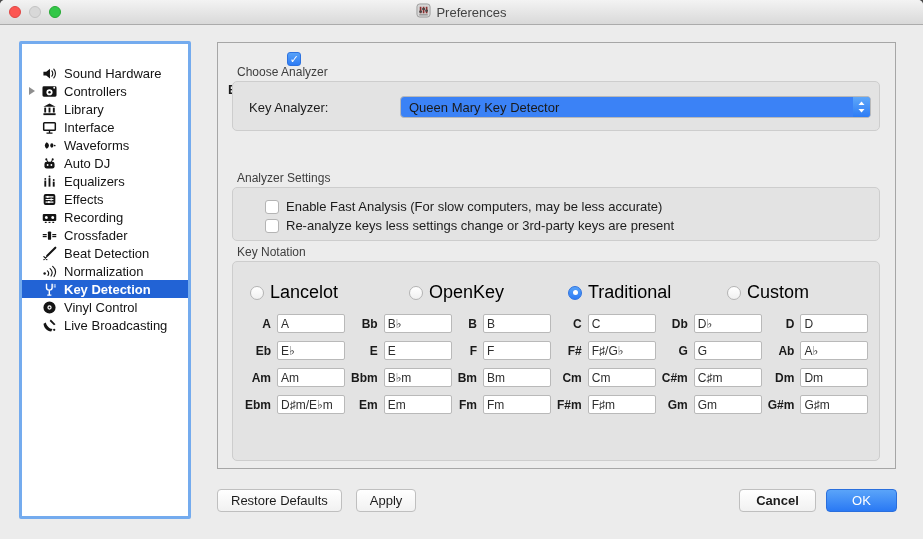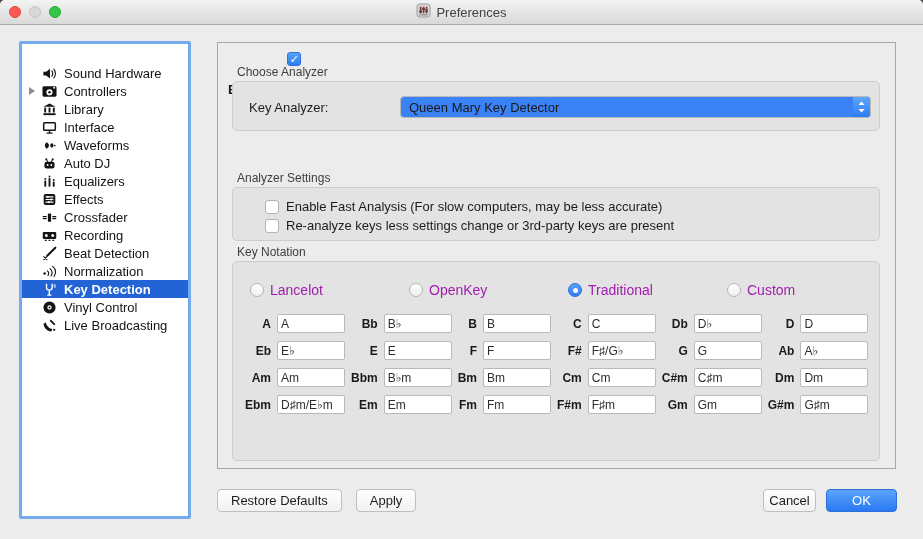--- a/index.html
+++ b/index.html
@@ -78,21 +78,21 @@
   .lbl-notation { top:202px; }
   .radio-row { position:absolute; left:17px; top:20px; display:grid; grid-template-columns:repeat(4,159px); }
   .radio-item { display:flex; align-items:center; gap:6px; }
   .radio {
     width:14px; height:14px; border-radius:50%; box-sizing:border-box;
     background:linear-gradient(#ffffff,#f0f0f0); border:1px solid #b4b4b4;
     display:flex; align-items:center; justify-content:center; flex:0 0 14px;
   }
   .radio.on { background:linear-gradient(#58a2f8,#2e7cf5); border:1px solid #2d72e0; }
   .radio.on::after { content:""; width:5px; height:5px; border-radius:50%; background:#fff; }
-  .radio-item .rlabel { font-size:14px; color:#a21caf; }
+  .radio-item .rlabel { font-size:18px; color:#000000; }
   .key-grid {
     position:absolute; left:0; right:0; top:48px; padding:0 12px;
     display:grid; grid-template-columns:repeat(6, max-content 68px);
     justify-content:space-between; column-gap:6px; grid-auto-rows:27px; align-items:center;
   }
   .key-label { font-size:12px; font-weight:600; color:#1a1a1a; justify-self:end; }
   .key-input {
     width:68px; height:19px; box-sizing:border-box; background:#fff;
     border:1px solid #b9b9b9; border-radius:2px; font-size:12px; color:#2e2e2e;
     padding:0 3px; font-family:"Liberation Sans","DejaVu Sans",sans-serif; outline:none;
@@ -103,21 +103,21 @@
   .btn {
     height:23px; padding:0 13px; box-sizing:border-box; border-radius:4px;
     background:linear-gradient(#ffffff,#f1f1f1); border:1px solid #bfbfbf;
     font-size:13px; color:#1c1c1c; display:flex; align-items:center; justify-content:center; cursor:default;
     font-family:inherit;
   }
   .btn.primary {
     background:linear-gradient(#5aa4f9,#2a79f4); border:1px solid #2a6fdd; color:#ffffff;
     width:71px;
   }
-  .btn.cancel { width:53px; }
+  .btn.cancel { width:77px;font-weight:bold; }
   .gap14 { width:14px; } .gap10 { width:10px; } .spacer { flex:1; }
 </style>
 </head>
 <body>
 
 <div class="window">
 
   <div class="titlebar">
     <div class="traffic">
       <span class="tl close"></span>
@@ -236,38 +236,38 @@
             <rect x="9" y="7" width="1.8" height="2" fill="#fff"></rect>
             <rect x="6.4" y="9.8" width="1.8" height="2" fill="#fff"></rect>
           </svg>
         </span>
         <span>Effects</span>
       </div>
       <div class="side-item">
         <span class="disc"></span>
         <span class="sicon">
           <svg viewBox="0 0 16 16" fill="currentColor">
+            <path fill-rule="evenodd" d="M2 4.2h12a1.2 1.2 0 0 1 1.2 1.2v5.2A1.2 1.2 0 0 1 14 11.8H2A1.2 1.2 0 0 1 .8 10.6V5.4A1.2 1.2 0 0 1 2 4.2zm2.6 5.4a1.6 1.6 0 1 0 0-3.2 1.6 1.6 0 0 0 0 3.2zm6.8 0a1.6 1.6 0 1 0 0-3.2 1.6 1.6 0 0 0 0 3.2z"></path>
+            <path d="M3 13.2h2M7 13.2h2M11 13.2h2" stroke="currentColor" stroke-width="1.2"></path>
+          </svg>
+        </span>
+        <span>Recording</span>
+      </div>
+      <div class="side-item">
+        <span class="disc"></span>
+        <span class="sicon">
+          <svg viewBox="0 0 16 16" fill="currentColor">
             <rect x="0.8" y="6.4" width="4.2" height="1.3"></rect>
             <rect x="0.8" y="8.5" width="4.2" height="1.3"></rect>
             <rect x="11" y="6.4" width="4.2" height="1.3"></rect>
             <rect x="11" y="8.5" width="4.2" height="1.3"></rect>
             <rect x="6.3" y="3.6" width="3.4" height="9" rx="1"></rect>
           </svg>
         </span>
         <span>Crossfader</span>
-      </div>
-      <div class="side-item">
-        <span class="disc"></span>
-        <span class="sicon">
-          <svg viewBox="0 0 16 16" fill="currentColor">
-            <path fill-rule="evenodd" d="M2 4.2h12a1.2 1.2 0 0 1 1.2 1.2v5.2A1.2 1.2 0 0 1 14 11.8H2A1.2 1.2 0 0 1 .8 10.6V5.4A1.2 1.2 0 0 1 2 4.2zm2.6 5.4a1.6 1.6 0 1 0 0-3.2 1.6 1.6 0 0 0 0 3.2zm6.8 0a1.6 1.6 0 1 0 0-3.2 1.6 1.6 0 0 0 0 3.2z"></path>
-            <path d="M3 13.2h2M7 13.2h2M11 13.2h2" stroke="currentColor" stroke-width="1.2"></path>
-          </svg>
-        </span>
-        <span>Recording</span>
       </div>
       <div class="side-item">
         <span class="disc"></span>
         <span class="sicon">
           <svg viewBox="0 0 16 16" fill="none" stroke="currentColor">
             <path d="M14.2 1.8 5.6 10.4" stroke-width="2.2" stroke-linecap="round"></path>
             <path d="M2 11.4l3.2 3.2M5.2 11.4 2 14.6" stroke-width="1.3" stroke-linecap="round"></path>
           </svg>
         </span>
         <span>Beat Detection</span>

